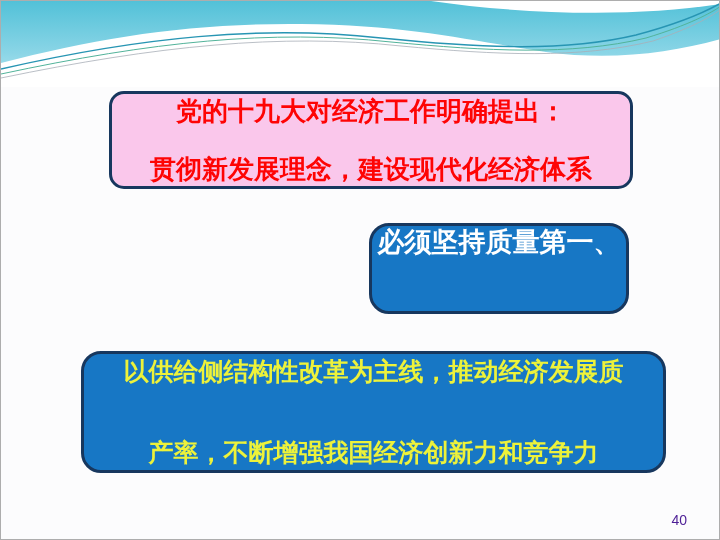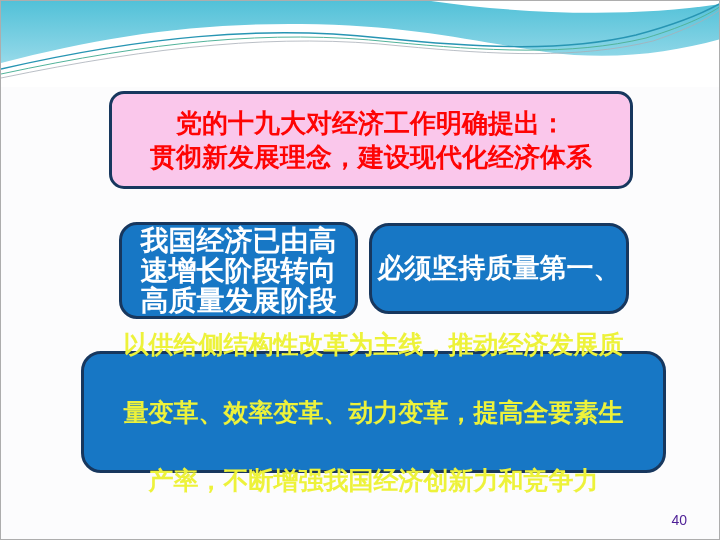--- a/index.html
+++ b/index.html
@@ -9,21 +9,21 @@
     background:#FCFCFD;
     border:1px solid #ADADAD;
     box-sizing:border-box;
     overflow:hidden;
     font-family:"Liberation Sans", sans-serif;
   }
   .banner { position:absolute; top:0; left:0; display:block; }
   .box {
     position:absolute;
     display:flex; flex-direction:column;
-    justify-content:center; align-items:center;
+    justify-content:space-between; align-items:center;
     text-align:center;
     font-weight:bold;
     box-sizing:border-box;
   }
   .title-box {
     left:108px; top:90px; width:524px; height:98px;
     background:#FAC7EB;
     border:3px solid #17375E;
     border-radius:15px;
     color:#FE0404;
@@ -80,31 +80,25 @@
     <path d="M0,68 C140,36 260,24 380,37 C470,46 560,52 635,34 C680,22 706,10 720,2" fill="none" stroke="#2795B3" stroke-width="1.5"></path>
     <path d="M0,73 C150,41 270,28 390,41 C485,50 570,55 645,37 C688,24 710,12 720,5" fill="none" stroke="#52B39A" stroke-width="1"></path>
     <path d="M0,77 C155,45 280,32 400,45 C495,54 578,58 652,40 C693,26 713,14 720,8" fill="none" stroke="#A8AFB8" stroke-width="0.8"></path>
   </svg>
 
   <div class="box title-box">
     <div class="text-line">党的十九大对经济工作明确提出：</div>
     <div class="text-line">贯彻新发展理念，建设现代化经济体系</div>
   </div>
 
-  <div class="box growth-box">
-    <div class="text-line">我国经济已由高</div>
-    <div class="text-line">速增长阶段转向</div>
-    <div class="text-line">高质量发展阶段</div>
-  </div>
 
   <div class="box quality-box">
     <div class="text-line">必须坚持质量第一、</div>
   </div>
 
   <div class="box reform-box">
     <div class="text-line">以供给侧结构性改革为主线，推动经济发展质</div>
-    <div class="text-line">量变革、效率变革、动力变革，提高全要素生</div>
     <div class="text-line">产率，不断增强我国经济创新力和竞争力</div>
   </div>
 
   <div class="page-number">40</div>
 
 </div>
 
 </body></html>

